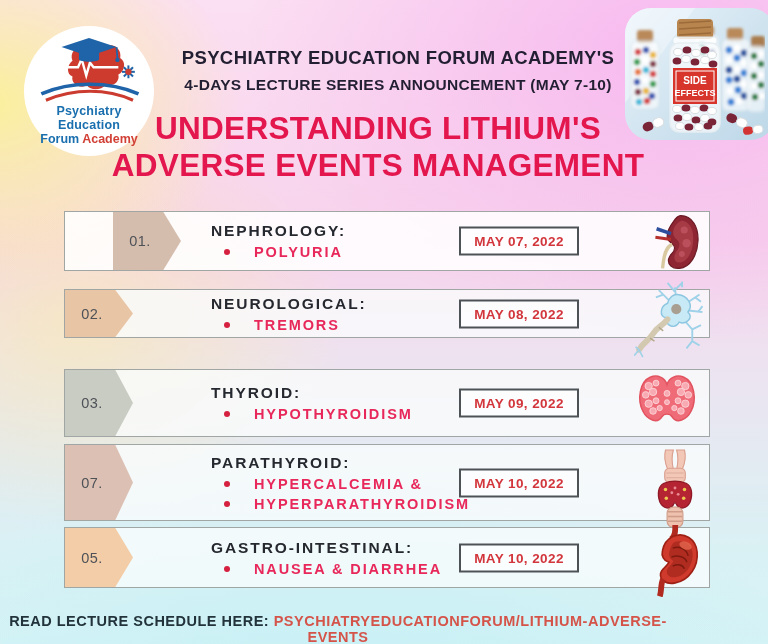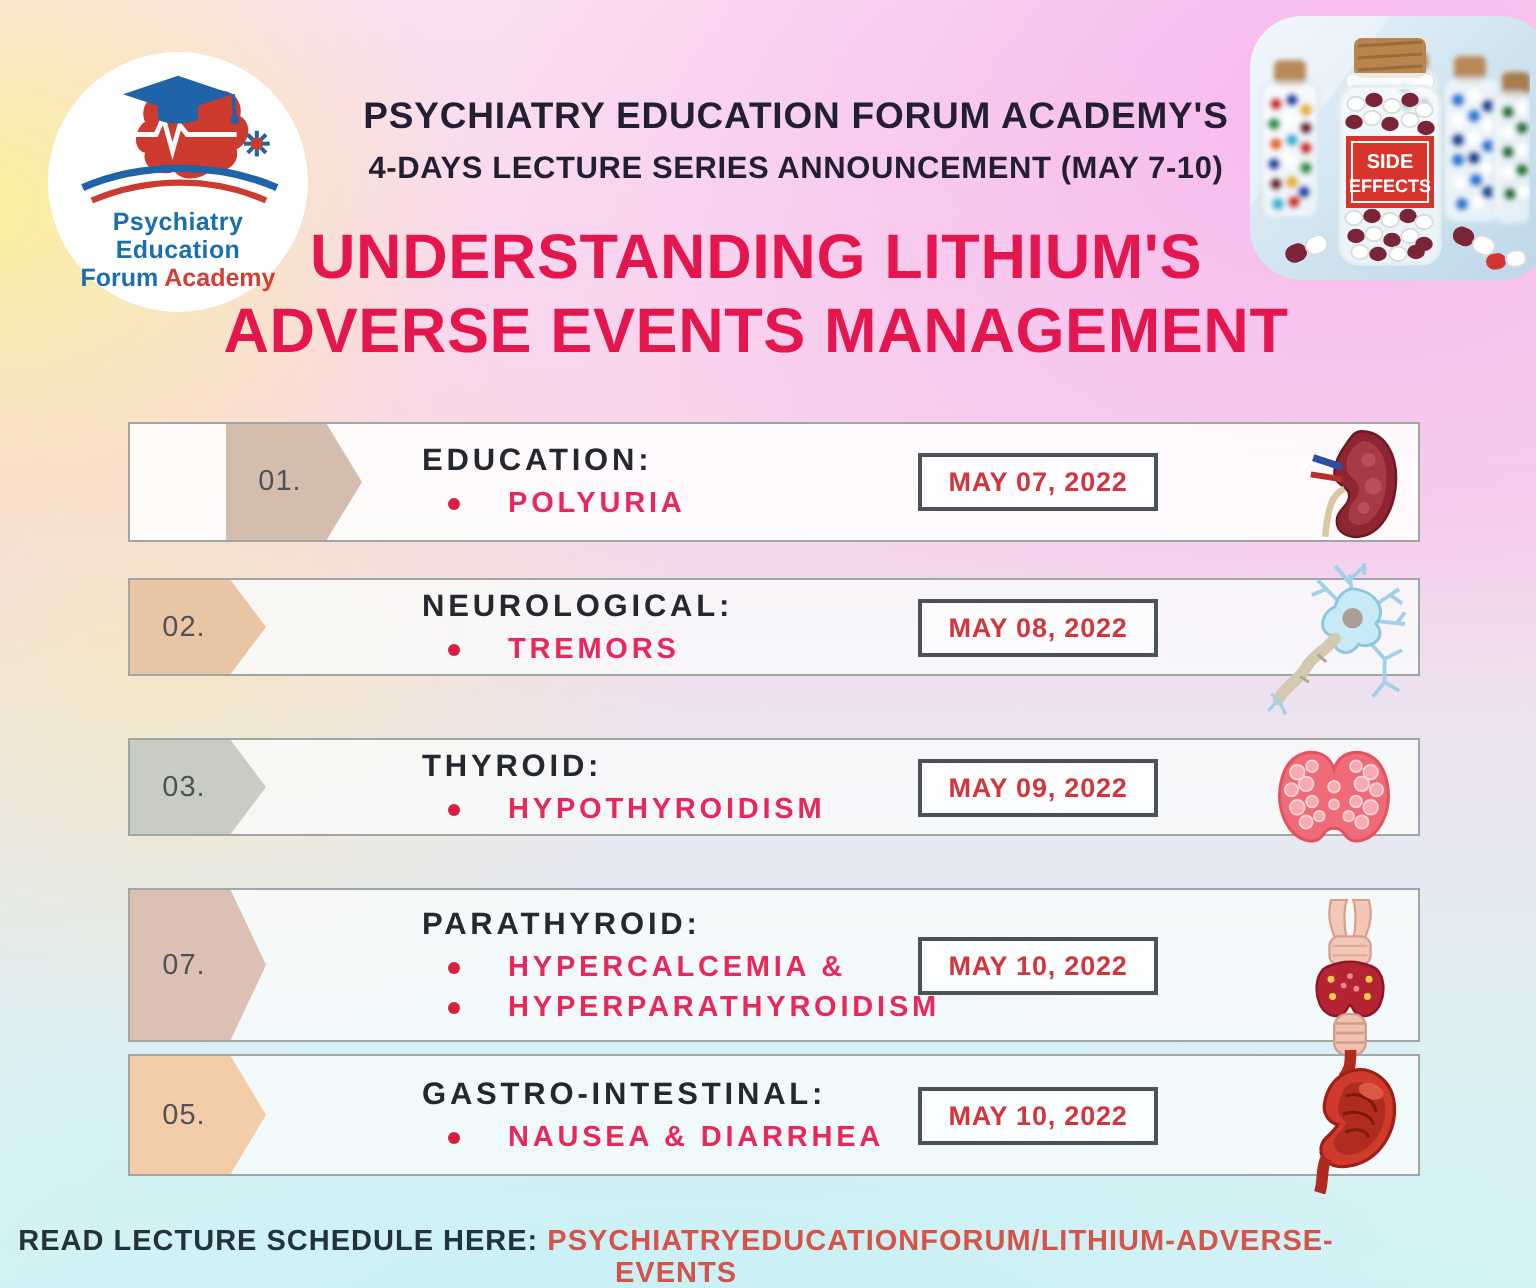--- a/index.html
+++ b/index.html
@@ -28,21 +28,21 @@
   .main-title{ position:absolute; left:50px; top:110px; width:656px; text-align:center;
     color:#e3164e; font-size:31.5px; font-weight:bold; letter-spacing:.3px; line-height:37px; }
   
   .pills-img{ position:absolute; left:625px; top:8px; width:151px; height:132px;
     border-radius:26px; overflow:hidden; background:linear-gradient(135deg,#eaf4fb 0%,#cfe3ef 55%,#bcd7e8 100%); }
   
   .lec-row{ position:absolute; left:64px; width:646px; background:rgba(250,253,253,.78);
     border:1.6px solid #9fa6a4; }
   .r1{ top:211px; height:60px; background:rgba(255,255,255,.88); }
   .r2{ top:289px; height:49px; }
-  .r3{ top:369px; height:49px; }
+  .r3{ top:369px; height:68px; }
   .r4{ top:444px; height:77px; }
   .r5{ top:527px; height:61px; }
   .tag{ position:absolute; left:0; top:0; bottom:0; width:68px;
     clip-path:polygon(0 0,74% 0,100% 50%,74% 100%,0 100%);
     display:flex; align-items:center; justify-content:center; padding-right:14px; }
   .tag span{ font-size:14.5px; color:#4e5257; letter-spacing:.5px; }
   .row-content{ position:absolute; left:146px; top:0; bottom:0; display:flex;
     flex-direction:column; justify-content:center; gap:4px; }
   .topic{ font-size:15.5px; font-weight:bold; letter-spacing:1.9px; color:#25282f; }
   .bullet-line{ display:flex; align-items:center; gap:24px; margin-left:13px; }
@@ -229,21 +229,21 @@
           </g>
       </g>
     </svg>
   </div>
 
   <div class="lec-row r1">
     <div class="tag" style="background: rgb(213, 189, 174); margin-left: 48px;">
         <span>01.</span>
       </div>
     <div class="row-content">
-      <div class="topic">EDUCATION:</div>
+      <div class="topic">NEPHROLOGY:</div>
       <div class="bullet-line">
           <span class="bullet-dot"></span>
           <span class="bullet-text">POLYURIA</span>
         </div>
     </div>
     <div class="date-badge">MAY 07, 2022</div>
     <svg class="row-icon icon-kidney" width="48" height="58" viewBox="0 0 80 96">
       <path d="M46 4 C66 4 76 24 75 46 C74 70 62 90 44 92 C32 93 24 86 26 76 C28 68 36 66 36 58 C36 50 26 50 24 42 C22 32 28 22 34 14 C38 8 41 4 46 4 Z" fill="#8e2533" stroke="#6b1a24" stroke-width="2"></path>
       <path d="M48 12 C62 14 68 28 67 46 C66 64 58 80 46 82 C38 83 34 78 36 70 C38 62 44 60 44 52 C44 44 36 44 34 36 C32 26 38 16 48 12 Z" fill="#a63b45"></path>
       <circle cx="52" cy="28" r="6" fill="#c05560" opacity=".8"></circle>

